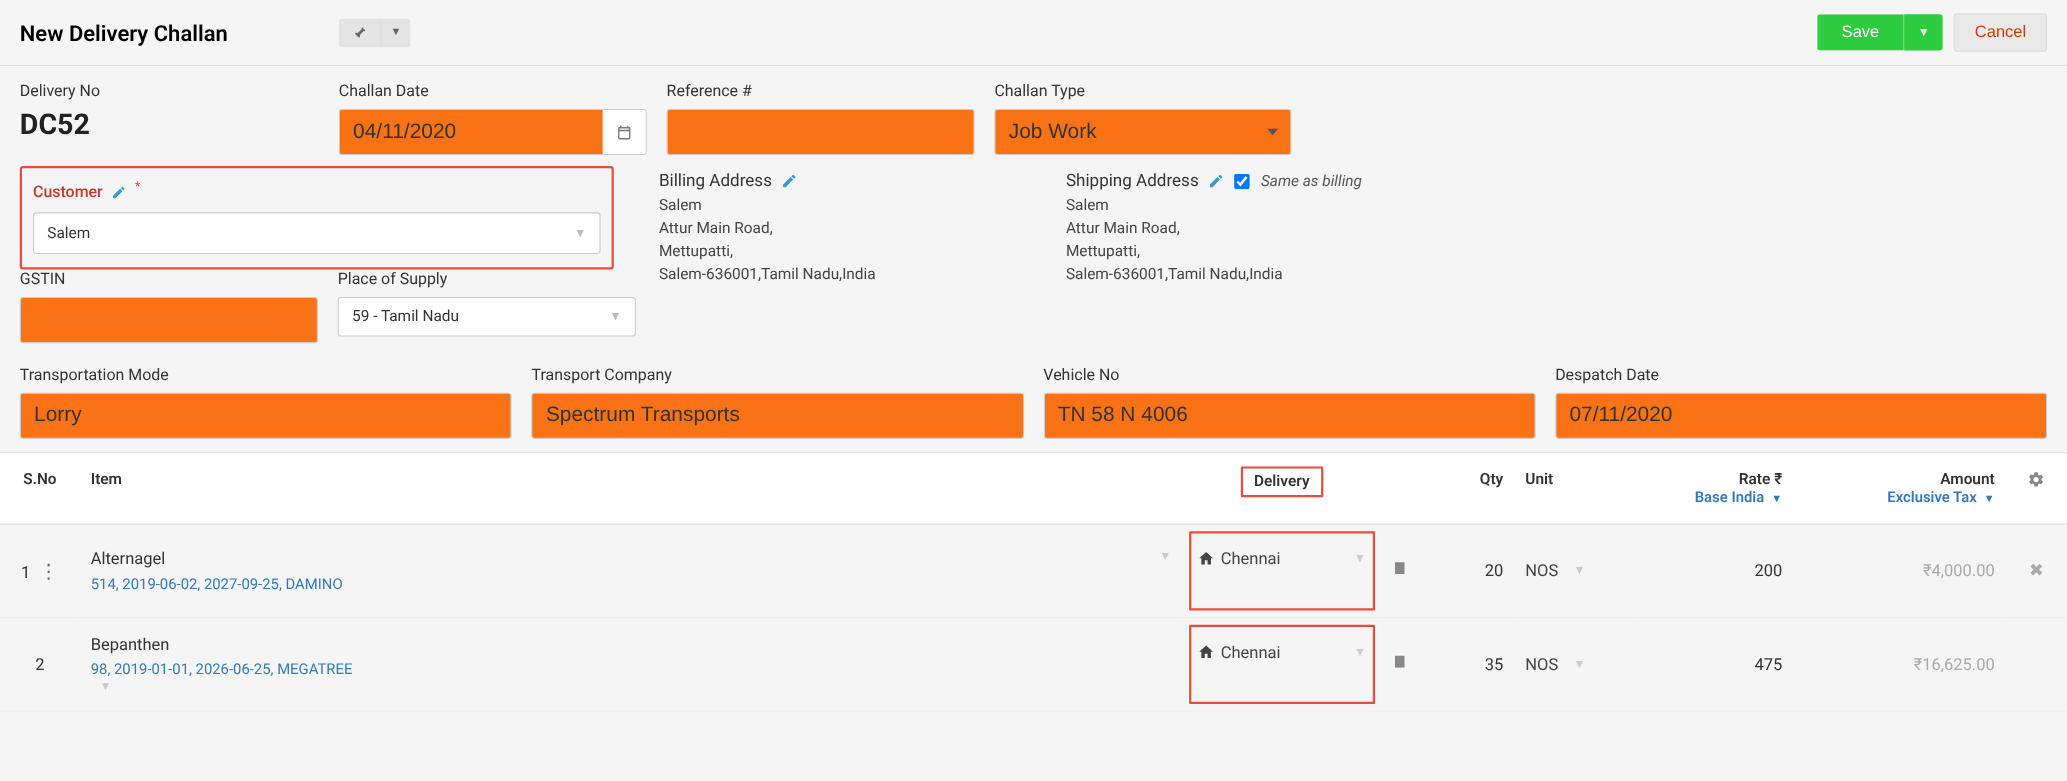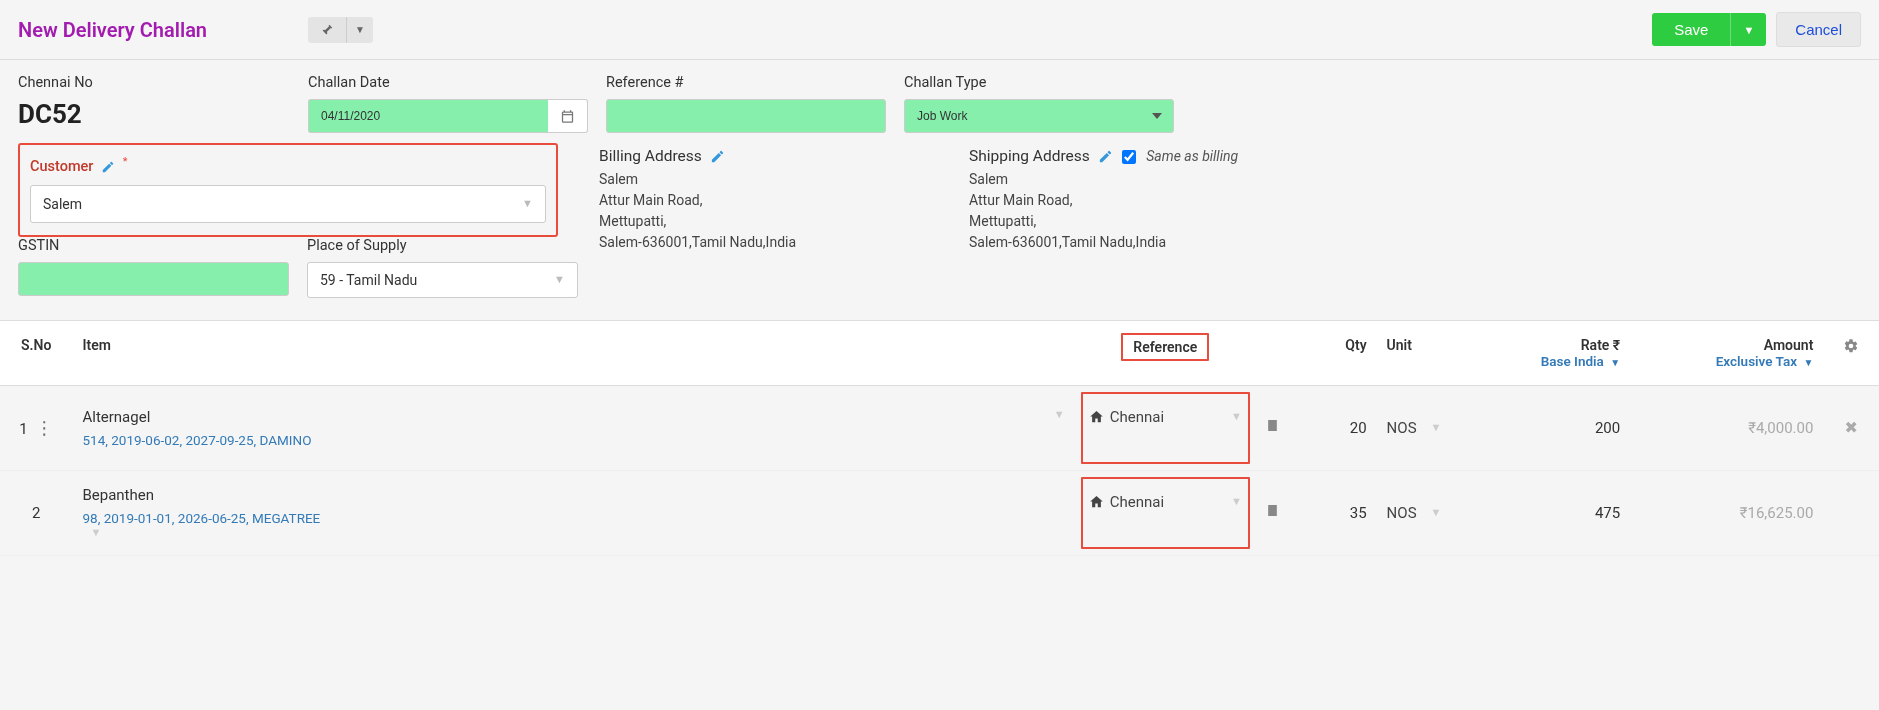--- a/index.html
+++ b/index.html
@@ -1,34 +1,34 @@
 <!DOCTYPE html>
 <html><head>
 <meta charset="utf-8">
 <style>
   * { box-sizing: border-box; margin: 0; padding: 0; }
   body { font-family: -apple-system, BlinkMacSystemFont, "Segoe UI", Roboto, "Helvetica Neue", Arial, sans-serif; font-size: 14px; color: #333; background: #f5f5f5; }
   .page { width: 1879px; margin: 0 auto; background: #f5f5f5; }
   .header-row { display: flex; align-items: center; padding: 12px 18px; border-bottom: 1px solid #ddd; }
-  .page-title { font-size: 20px; font-weight: 600; color: #a21caf; flex: 0 0 290px; }
+  .page-title { font-size: 20px; font-weight: 600; color: #000000; flex: 0 0 290px; }
   .header-btns { display: flex; }
   .pin-btn { background: #e4e4e4; border: none; padding: 6px 12px; border-top-left-radius: 3px; border-bottom-left-radius: 3px; display: inline-flex; align-items: center; color: #666; cursor: pointer; border-right: 1px solid #ccc; }
   .pin-caret-btn { background: #e4e4e4; border: none; padding: 6px 8px; border-top-right-radius: 3px; border-bottom-right-radius: 3px; color: #666; cursor: pointer; font-size: 10px;}
   .header-spacer { flex: 1; }
   .save-group { display: flex; margin-right: 10px; }
   .save-btn { background: #2ecc40; color: #fff; border: none; padding: 8px 22px; font-size: 15px; border-top-left-radius: 3px; border-bottom-left-radius: 3px; border-right: 1px solid rgba(255,255,255,0.3); cursor: pointer; font-weight:500;}
   .save-caret-btn { background: #2ecc40; color: #fff; border: none; padding: 8px 12px; border-top-right-radius: 3px; border-bottom-right-radius: 3px; cursor: pointer; font-size: 11px; }
-  .cancel-btn { background: #e9e9e9; border: 1px solid #ddd; color: #1d4ed8; padding: 8px 18px; border-radius: 3px; cursor: pointer; font-size: 15px; }
+  .cancel-btn { background: #e9e9e9; border: 1px solid #ddd; color: #c2410c; padding: 8px 18px; border-radius: 3px; cursor: pointer; font-size: 15px; }
   .form-area { padding: 14px 18px 0 18px; }
   .form-row { display: flex; margin-bottom: 10px; gap: 0; }
   .field-group { display: flex; flex-direction: column; }
   .label { font-size: 14.5px; color: #333; margin-bottom: 8px; }
   .label-red { color: #c0392b; font-weight: 500; }
   .big-value { font-size: 26px; font-weight: 700; color: #222; }
-  .input, .select { background: #86efac; border: 1px solid #ccc; border-radius: 3px; padding: 9px 12px; font-size: 12px; color: #333; width: 100%; }
+  .input, .select { background: #f97316; border: 1px solid #ccc; border-radius: 3px; padding: 9px 12px; font-size: 19px; color: #333; width: 100%; }
   .input-group { display: flex; }
   .input-group .input { border-top-right-radius: 0; border-bottom-right-radius: 0; border-right: 0;}
   .input-addon { background: #fff; border: 1px solid #ccc; border-left: 0; border-top-right-radius: 3px; border-bottom-right-radius: 3px; padding: 8px 12px; color: #777; display: flex; align-items: center; }
   .highlight-box { border: 2px solid #e74c3c; border-radius: 3px; padding: 10px 10px 12px 10px; margin-bottom: 0; width: 540px; }
   .customer-select { background: #fff; border: 1px solid #ccc; border-radius: 3px; padding: 10px 12px; display: flex; justify-content: space-between; align-items: center; }
   .customer-select .caret { color: #bbb; font-size: 11px; }
   .edit-icon { color: #3498db; margin-left: 4px; }
   .asterisk { color: #e74c3c; vertical-align: super; font-size: 11px; margin-left: 4px;}
   .addr-block { font-size: 14px; color: #444; line-height: 1.5; }
   .addr-title { font-size: 15.5px; color: #333; margin-bottom: 4px; }
@@ -81,21 +81,21 @@
       <button class="save-caret-btn">
         <span>▼</span>
       </button>
     </div>
     <button class="cancel-btn">Cancel</button>
   </div>
 
   <div class="form-area">
     <div class="form-row">
       <div class="field-group" style="width:290px;">
-        <div class="label">Chennai No</div>
+        <div class="label">Delivery No</div>
         <div class="big-value">DC52</div>
       </div>
       <div class="field-group" style="width:280px; margin-right:18px;">
         <div class="label">Challan Date</div>
         <div class="input-group">
           <input class="input" value="04/11/2020" style="">
           <div class="input-addon">
             <svg width="15" height="15" viewBox="0 0 24 24" fill="#777">
                 <path d="M19 4h-1V2h-2v2H8V2H6v2H5a2 2 0 0 0-2 2v14a2 2 0 0 0 2 2h14a2 2 0 0 0 2-2V6a2 2 0 0 0-2-2zm0 16H5V10h14v10zM5 8V6h14v2H5z"></path>
               </svg>
@@ -177,28 +177,46 @@
         <div class="addr-block">
           <div>Salem</div>
           <div>Attur Main Road,</div>
           <div>Mettupatti,</div>
           <div>Salem-636001,Tamil Nadu,India</div>
         </div>
       </div>
     </div>
   </div>
 
+  <div class="section-row">
+    <div class="field-group">
+      <div class="label">Transportation Mode</div>
+      <input class="input" value="Lorry" style="">
+    </div>
+    <div class="field-group">
+      <div class="label">Transport Company</div>
+      <input class="input" value="Spectrum Transports" style="">
+    </div>
+    <div class="field-group">
+      <div class="label">Vehicle No</div>
+      <input class="input" value="TN 58 N 4006" style="">
+    </div>
+    <div class="field-group">
+      <div class="label">Despatch Date</div>
+      <input class="input" value="07/11/2020" style="">
+    </div>
+  </div>
 
   <table class="items-table">
     <thead>
       <tr>
         <th style="width:60px; text-align:center;">S.No</th>
         <th style="width:830px;">Item</th>
         <th style="width:150px; text-align:center; padding:12px 4px;">
-          <span class="loc-highlight-th">Reference</span>
+          <span class="loc-highlight-th">Delivery</span>
         </th>
         <th style="width:100px;" class="right">Qty</th>
         <th style="width:90px;">Unit</th>
         <th style="width:120px;" class="right">
           <div>Rate ₹</div>
           <span class="blue-link"><span>Base India</span><span class="caret">&nbsp;▼</span></span>
         </th>
         <th style="width:160px;" class="right">
           <div>Amount</div>
           <span class="blue-link"><span>Exclusive Tax</span><span class="caret">&nbsp;▼</span></span>

